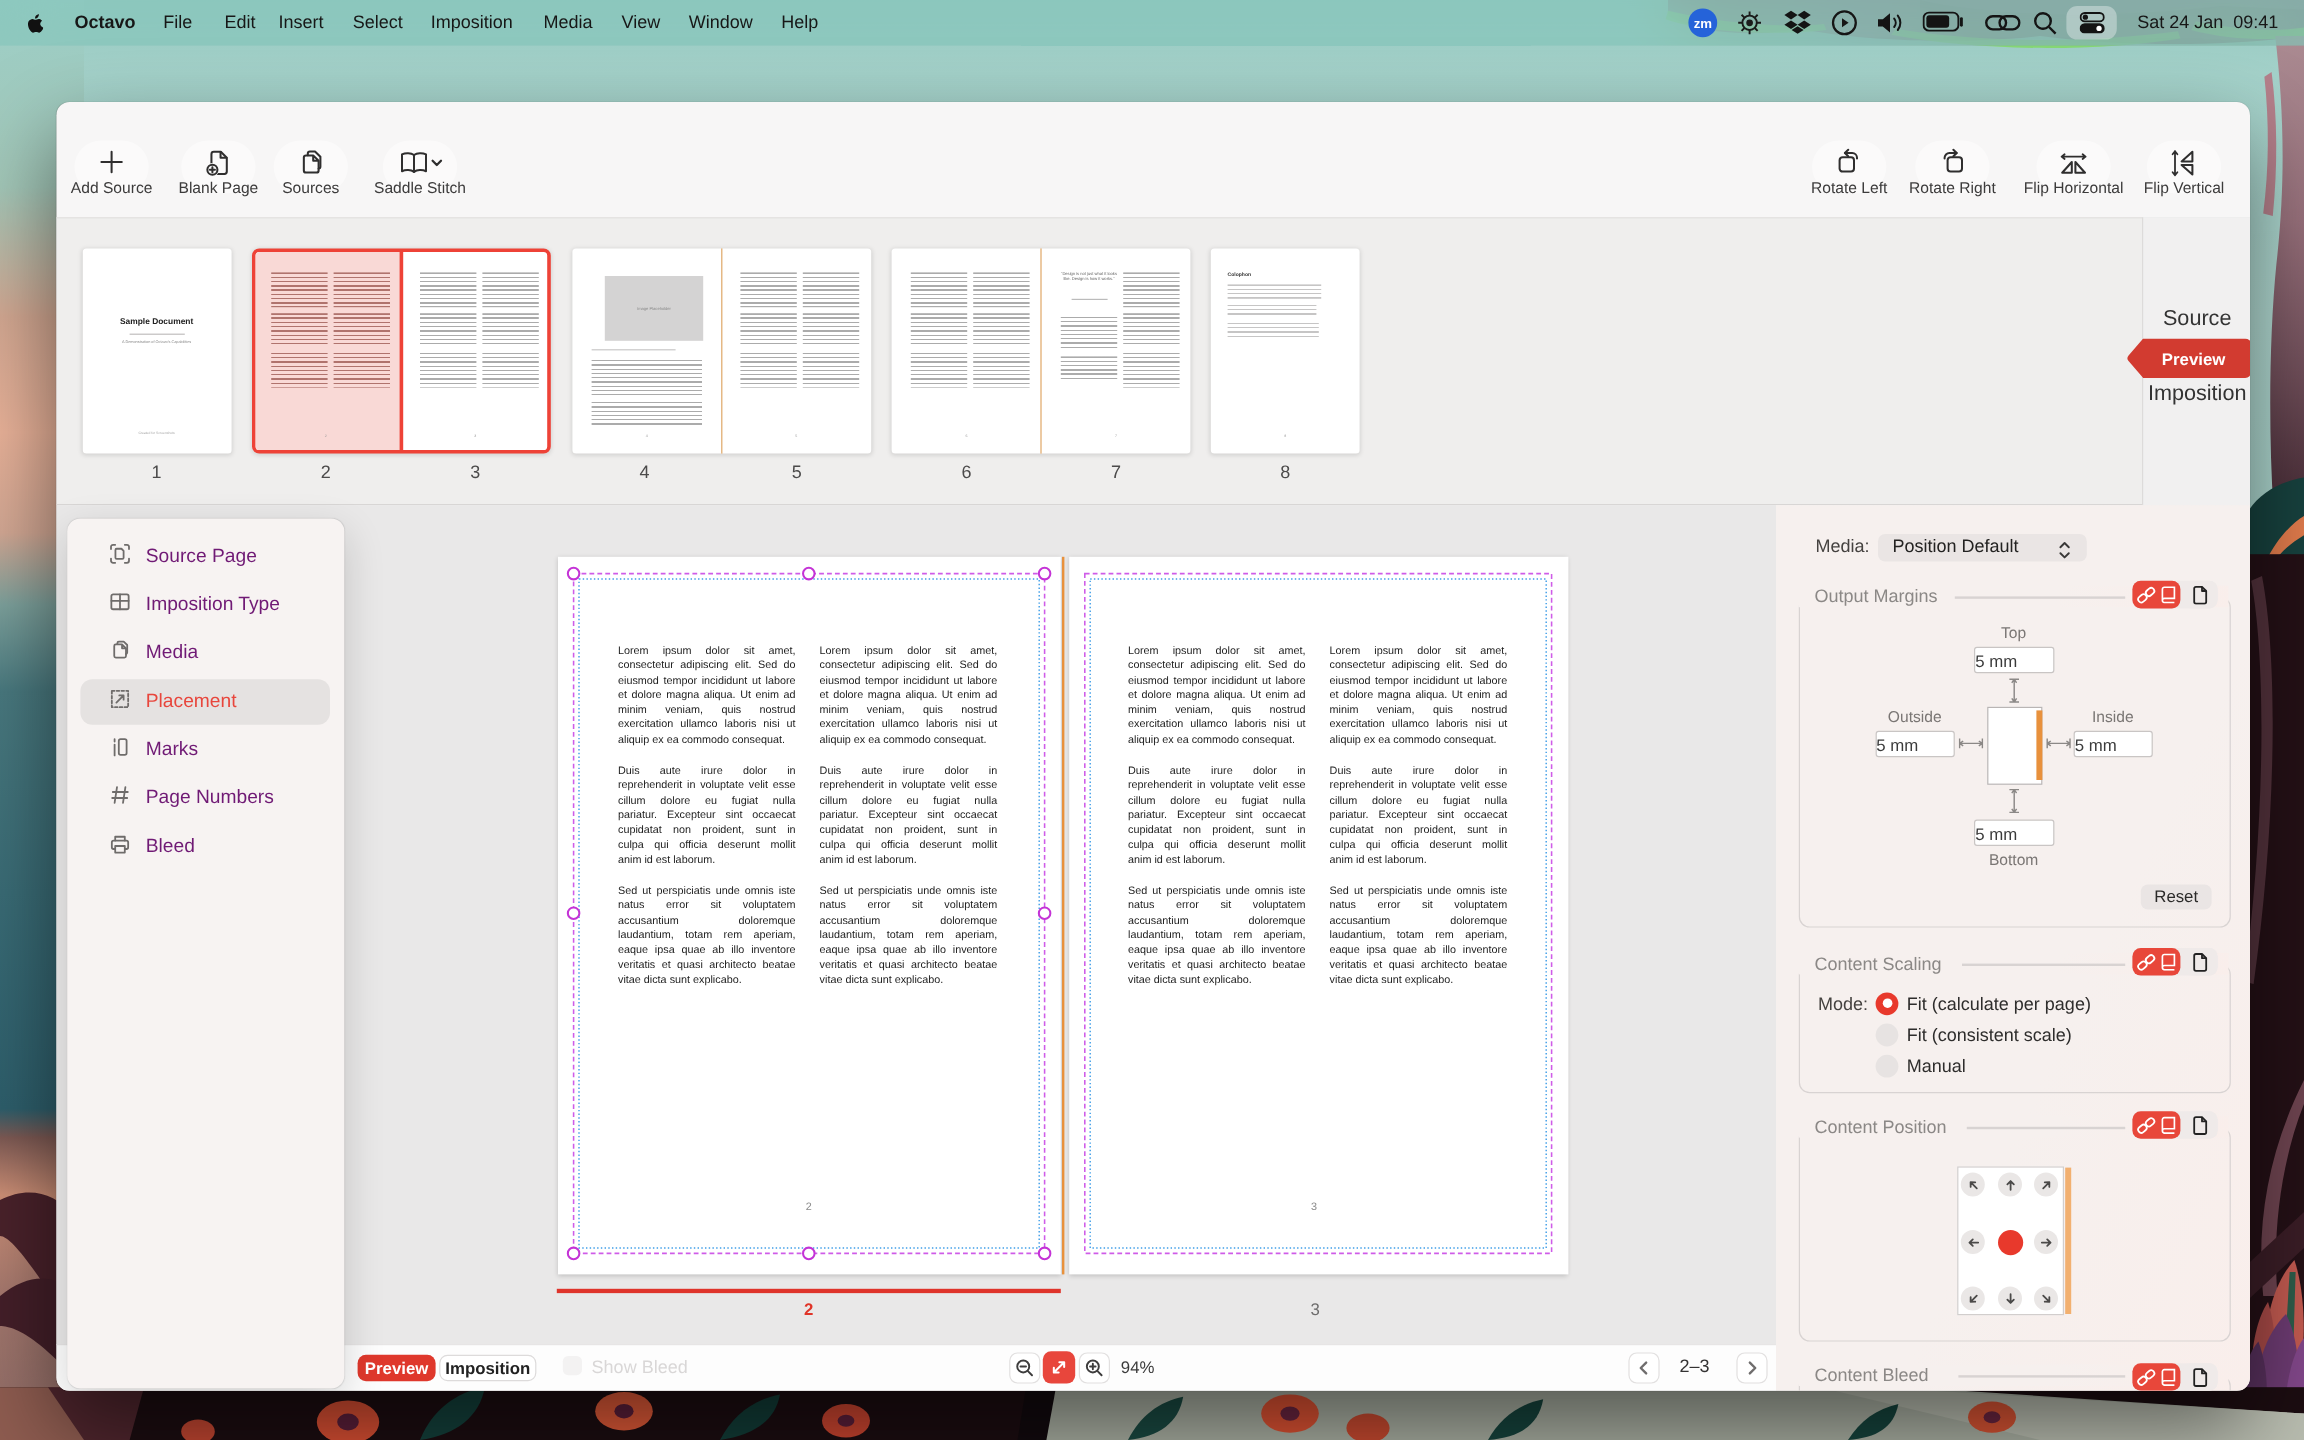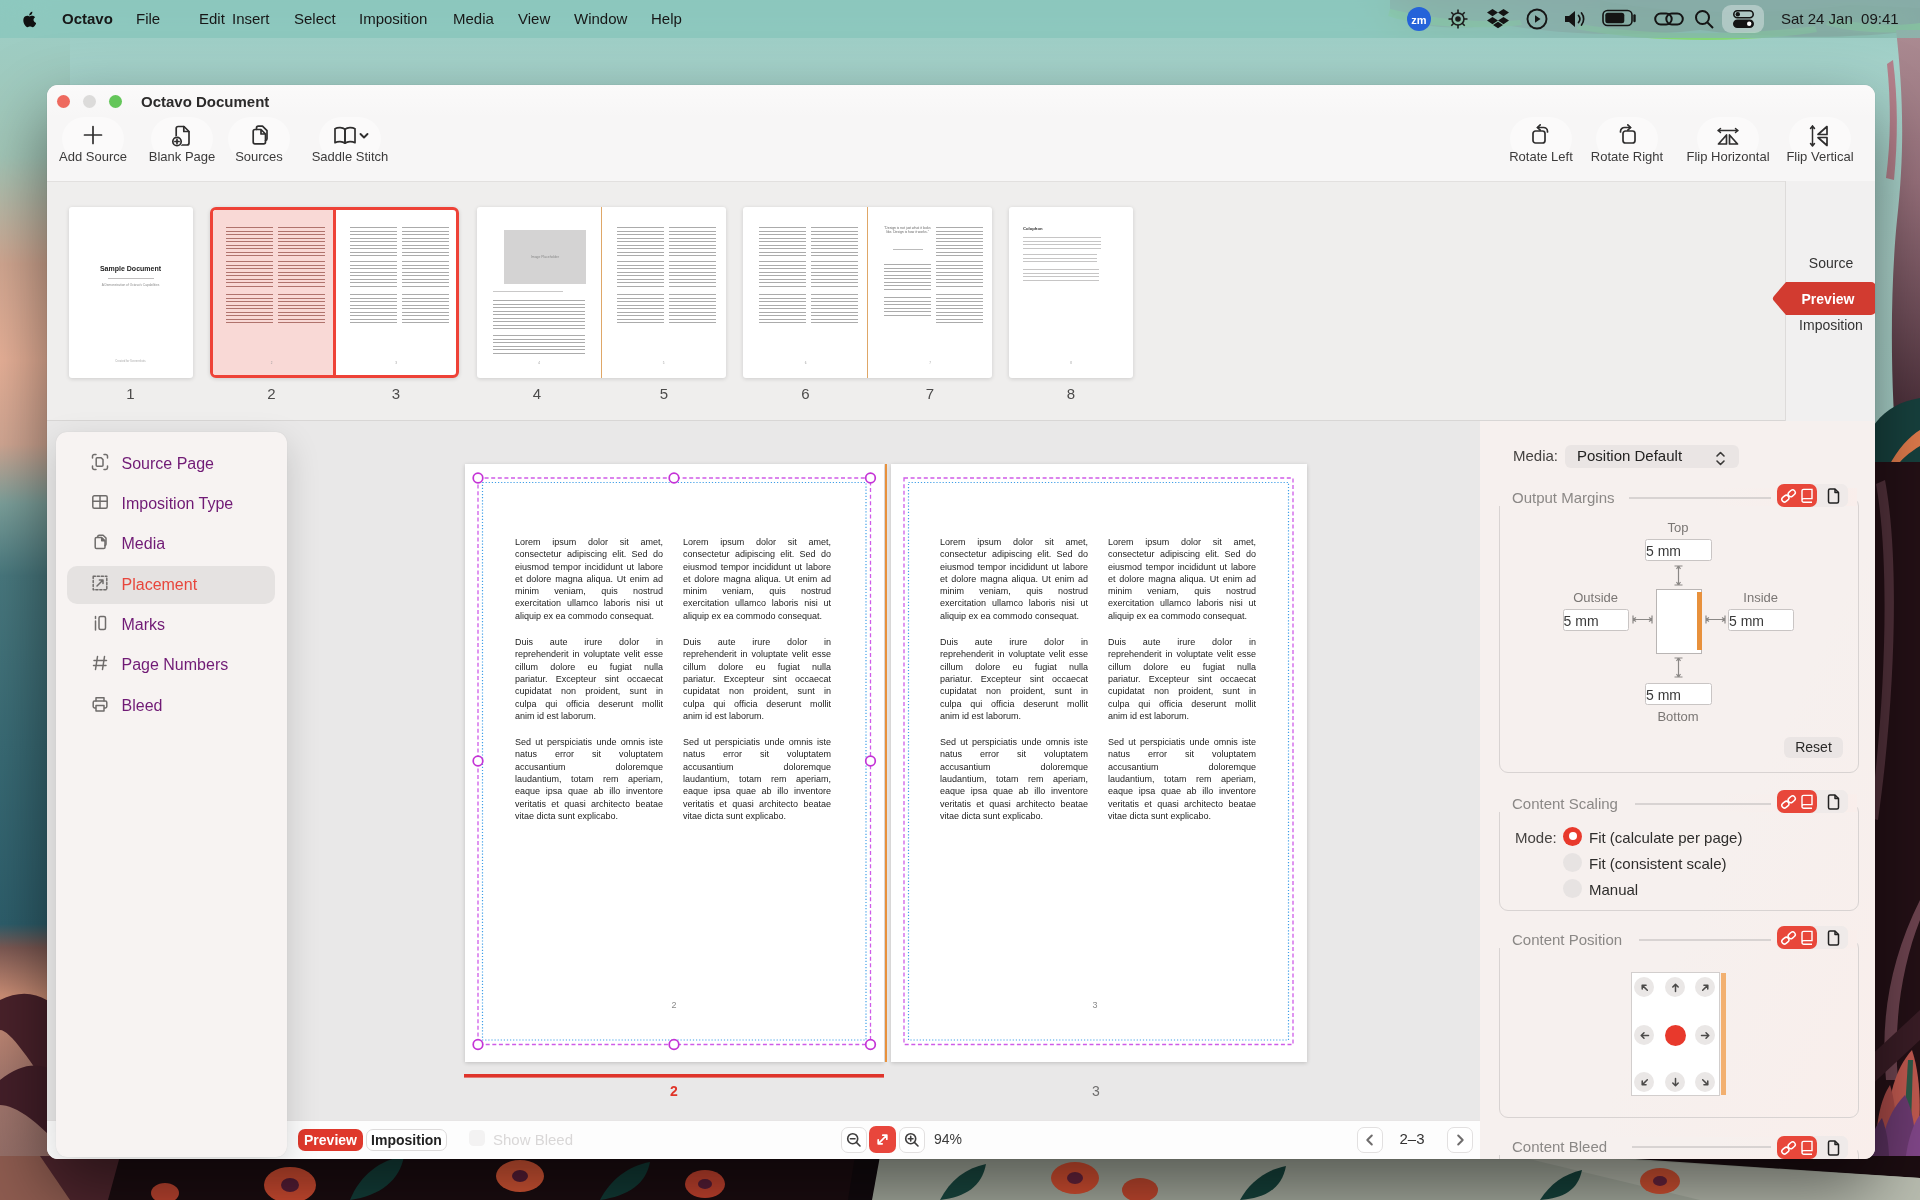--- a/index.html
+++ b/index.html
@@ -13,21 +13,21 @@
 .tbi{position:absolute;text-align:center;color:#3c3b3b;font-size:13px;}
 .tbi .ic{display:block;margin:0 auto;}
 .tbi .bub{position:absolute;left:50%;top:-6px;transform:translateX(-50%);width:62px;height:44px;border-radius:22px;background:rgba(255,255,255,.45);}
 #thumbbar{position:absolute;left:0;top:96px;width:100%;height:240px;background:#efeeed;border-top:1px solid #e2e0df;border-bottom:1px solid #d8d6d5;box-sizing:border-box;}
 .thumb{position:absolute;top:122px;height:171px;background:#fff;border-radius:3px;box-shadow:0 1px 4px rgba(0,0,0,.14);}
 .tnum{position:absolute;top:300px;font-size:15px;color:#4c4b4b;width:40px;margin-left:-20px;text-align:center;}
 .tl-txt{position:absolute;background:repeating-linear-gradient(to bottom,#ababab 0,#ababab 1.1px,transparent 1.1px,transparent 3.55px);}
 .tl-red{background:repeating-linear-gradient(to bottom,#b0736d 0,#b0736d 1.1px,transparent 1.1px,transparent 3.55px);}
 .tl-lt{background:repeating-linear-gradient(to bottom,#c6c5c5 0,#c6c5c5 1.1px,transparent 1.1px,transparent 3.55px);}
 #tabs{position:absolute;top:96px;left:1738px;width:90px;height:240px;border-left:1px solid #dddbda;background:#f1f0f0;}
-.tabtxt{position:absolute;width:100%;text-align:center;font-size:14px;color:#333;font-weight:500;}
+.tabtxt{position:absolute;width:100%;text-align:center;font-size:18px;color:#333;font-weight:500;}
 #prevtab{position:absolute;left:-14px;top:101px;width:104px;height:33px;}
 #mainbg{position:absolute;left:0;top:336px;width:1433px;height:699px;background:#e9e8e8;}
 #botbar{position:absolute;left:0;top:1035px;width:1433px;height:39px;background:#fdfdfd;border-top:1px solid #e7e5e5;box-sizing:border-box;}
 #rpanel{position:absolute;left:1433px;top:336px;width:395px;height:738px;background:linear-gradient(115deg,#f6f0ee 60%,#f9eeeb);font-size:15px;color:#3a3836;}
 #spanel{position:absolute;left:8.5px;top:347px;width:231px;height:725px;background:#f7f3f2;border-radius:11px;box-shadow:0 12px 34px rgba(0,0,0,.16),0 0 1px rgba(0,0,0,.12);}
 .sitem{position:absolute;left:11px;width:208px;height:38px;border-radius:10px;}
 .sitem .sic{position:absolute;left:24px;top:50%;transform:translateY(-50%);}
 .sitem .stx{position:absolute;left:55px;top:50%;transform:translateY(-50%);font-size:16px;color:#701a75;white-space:nowrap;}
 .page{position:absolute;background:#fff;box-shadow:0 1px 4px rgba(0,0,0,.18);}
 .pcol{position:absolute;width:148px;font-size:9px;line-height:12.3px;color:#1c1c1c;}
@@ -128,21 +128,21 @@
 <path d="M1540 1200 C1550 1184 1564 1174 1582 1170 C1578 1190 1564 1198 1540 1200 Z" fill="#16443d"></path>
 <path d="M855 1156 L880 1156 L872 1200 L848 1200 Z" fill="#120a0e"></path>
 </svg>
 
 <div id="menubar">
 <svg class="abs" style="left:22px;top:11px;" width="14" height="17" viewBox="0 0 14 17">
       <path fill="#111" d="M11.5 9.1c0-1.8 1.5-2.7 1.6-2.8-0.9-1.3-2.2-1.4-2.7-1.5-1.2-0.1-2.3 0.7-2.8 0.7-0.6 0-1.5-0.7-2.5-0.7C3.9 4.9 2.7 5.5 2 6.6c-1.4 2.3-0.4 5.8 1 7.7 0.7 0.9 1.5 2 2.5 1.9 1-0.1 1.4-0.6 2.6-0.6 1.2 0 1.5 0.6 2.6 0.6 1.1 0 1.8-0.9 2.4-1.9 0.8-1.1 1.1-2.2 1.1-2.2s-2.6-1-2.7-3ZM9.6 3.3c0.5-0.7 0.9-1.6 0.8-2.5-0.8 0-1.7 0.5-2.3 1.2C7.6 2.6 7.1 3.6 7.2 4.5c0.9 0.1 1.8-0.5 2.4-1.2Z"></path>
     </svg>
 <span class="mi" style="left:62px;font-weight:700;">Octavo</span>
 <span class="mi" style="left:136px;">File</span>
-<span class="mi" style="left:199px;">Edit</span>
+<span class="mi" style="left:187px;">Edit</span>
 <span class="mi" style="left:232px;">Insert</span>
 <span class="mi" style="left:294px;">Select</span>
 <span class="mi" style="left:359px;">Imposition</span>
 <span class="mi" style="left:453px;">Media</span>
 <span class="mi" style="left:518px;">View</span>
 <span class="mi" style="left:574px;">Window</span>
 <span class="mi" style="left:651px;">Help</span>
 <svg class="abs" style="left:1406px;top:6px" width="26" height="26" viewBox="0 0 26 26">
       <circle cx="13" cy="13" r="12" fill="#2563d9"></circle>
       <text x="13" y="17.5" font-size="11" font-weight="700" fill="#fff" text-anchor="middle" font-family="Liberation Sans">zm</text>
@@ -184,26 +184,20 @@
 <div class="abs" style="left:1722px;top:5px;width:42px;height:28px;border-radius:9px;background:rgba(255,255,255,.34);"></div>
 <svg class="abs" style="left:1733px;top:10px" width="21" height="18" viewBox="0 0 21 18" fill="none" stroke="#141414" stroke-width="1.6">
       <rect x="0.8" y="0.8" width="19.4" height="7" rx="3.5"></rect>
       <circle cx="4.8" cy="4.3" r="2.2" fill="#141414" stroke="none"></circle>
       <rect x="0.8" y="10.2" width="19.4" height="7" rx="3.5" fill="#141414"></rect>
       <circle cx="16.2" cy="13.7" r="2.2" fill="#fff" stroke="none"></circle>
     </svg>
 <span class="mi" style="left:1781px;font-weight:500;">Sat 24 Jan&nbsp; 09:41</span>
 </div>
 <div id="win">
-<div id="titlebar">
-<div class="tl" style="left:9.5px;background:#ee6a5f;"></div>
-<div class="tl" style="left:35.5px;background:#dcdbda;"></div>
-<div class="tl" style="left:61.5px;background:#64c65a;"></div>
-<div class="abs" style="left:94px;top:0;line-height:33px;font-size:15px;font-weight:700;color:#2c2b2b;">Octavo Document</div>
-</div>
 <div class="tbi" style="left:-4px;top:38px;width:100px;"><span class="bub"></span><span class="ic" style="position:relative;height:26px;"><svg width="24" height="24" viewBox="0 0 24 24" fill="none" stroke="#2f2e2e" stroke-width="1.7" stroke-linecap="round" stroke-linejoin="round">
           <path d="M12 3.5v17M3.5 12h17"></path>
         </svg></span><span style="position:relative;">Add Source</span></div>
 <div class="tbi" style="left:85px;top:38px;width:100px;"><span class="bub"></span><span class="ic" style="position:relative;height:26px;"><svg width="26" height="26" viewBox="0 0 26 26">
           <g fill="none" stroke="#2f2e2e" stroke-width="1.7" stroke-linecap="round" stroke-linejoin="round">
             <path d="M9.2 3.5h5.8l5 5V20a2 2 0 0 1-2 2h-8.8a2 2 0 0 1-2-2V5.5a2 2 0 0 1 2-2Z"></path>
             <path d="M14.8 3.7V8.5h4.9"></path>
           </g>
           <circle cx="8" cy="18.5" r="5.6" fill="#f8f7f7"></circle>
           <g fill="none" stroke="#2f2e2e" stroke-width="1.7" stroke-linecap="round" stroke-linejoin="round">

